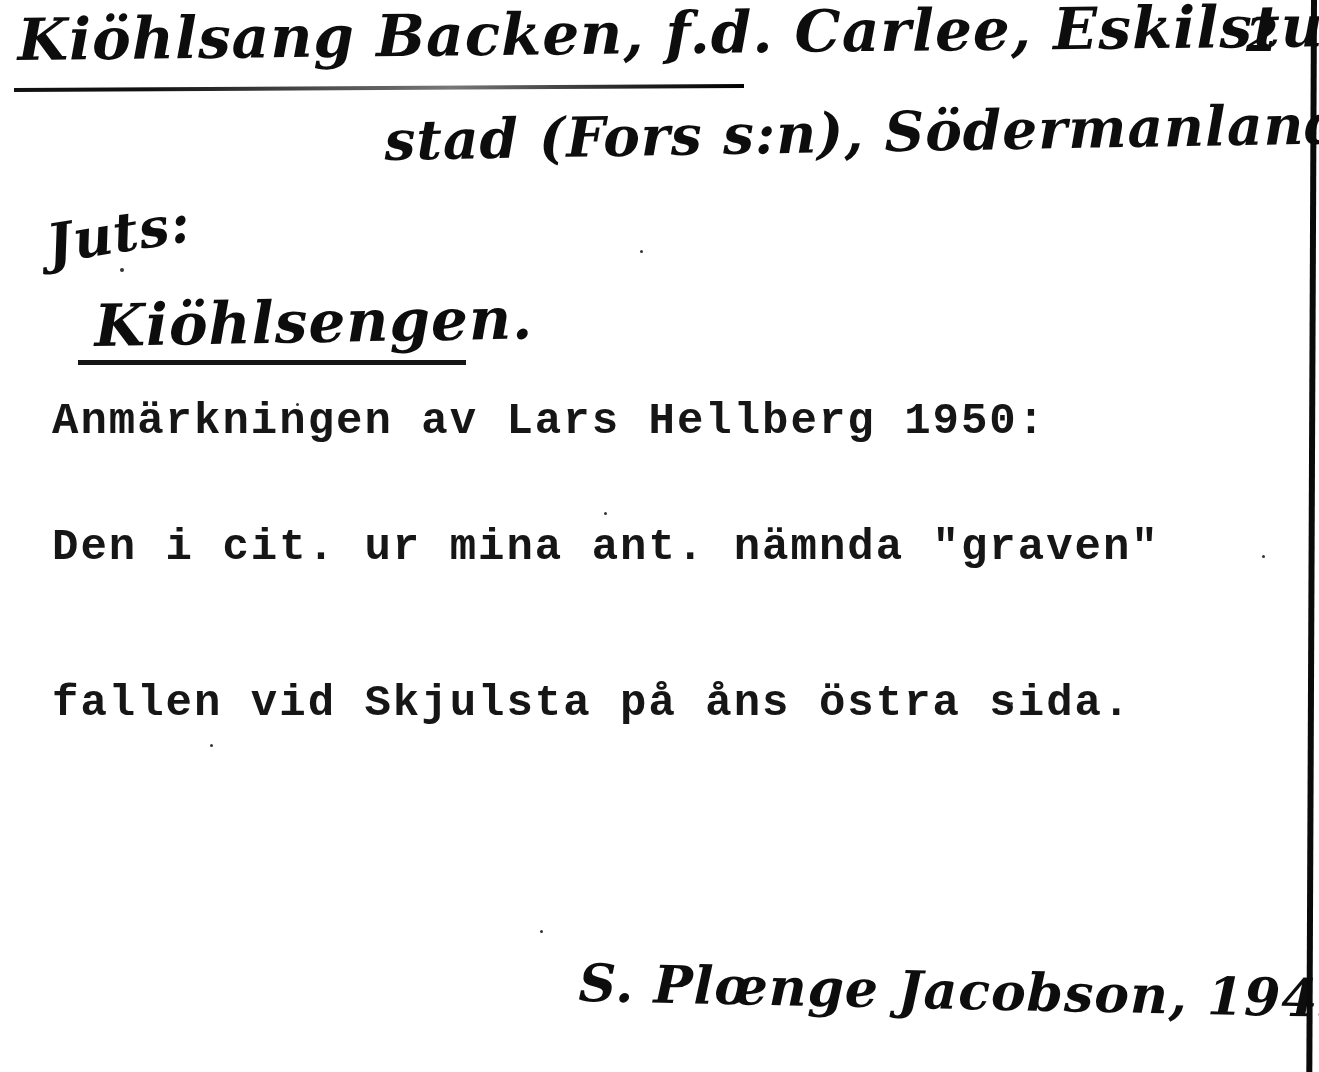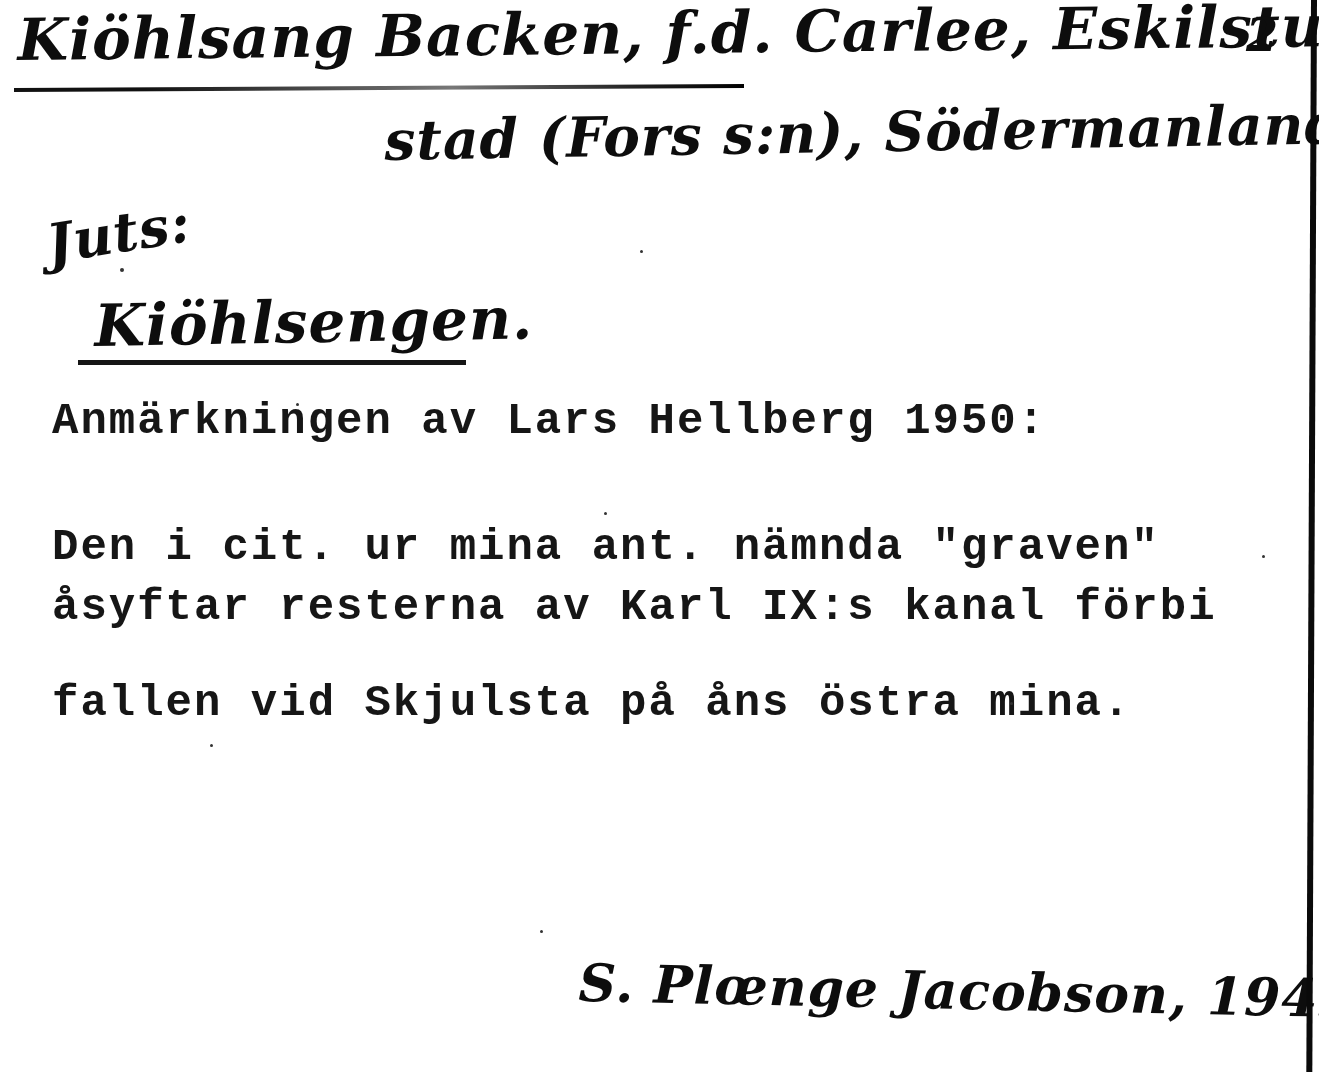--- a/index.html
+++ b/index.html
@@ -73,22 +73,21 @@
 
   <div class="hand" style="left: 385px; top: 108px; font-size: 55px; transform: rotate(-1deg);">stad (Fors s:n), Södermanlands län.</div>
 
   <div class="hand" style="left: 52px; top: 212px; font-size: 54px; transform: rotate(-9deg);">Juts:</div>
 
   <div class="hand" style="left: 95px; top: 292px; font-size: 58px; transform: rotate(-1deg);">Kiöhlsengen.</div>
   <div class="underline" style="left: 78px; top: 360px; width: 388px; height: 5px;"></div>
 
   <div class="type" style="top: 396px;">Anmärkningen av Lars Hellberg 1950:</div>
   <div class="type" style="top: 490px; margin-top: 32px;">Den i cit. ur mina ant. nämnda "graven"</div>
-  <div class="type" style="top: 582px;">åsyftar resterna av Karl IX:s kanal förbi</div>
-  <div class="type" style="top: 678px;">fallen vid Skjulsta på åns östra mina.</div>
+  <div class="type" style="top: 678px;">fallen vid Skjulsta på åns östra sida.</div>
 
   <div class="hand" style="left: 578px; top: 952px; font-size: 52px; transform: rotate(1.2deg);">S. Plœnge Jacobson, 1943.</div>
 
   <div class="edge-line"></div>
 
   <div class="speck" style="left: 120px; top: 268px; width: 4px; height: 4px;"></div>
   <div class="speck" style="left: 296px; top: 403px; width: 3px; height: 3px;"></div>
   <div class="speck" style="left: 604px; top: 512px; width: 3px; height: 3px;"></div>
   <div class="speck" style="left: 210px; top: 744px; width: 3px; height: 3px;"></div>
   <div class="speck" style="left: 1010px; top: 702px; width: 3px; height: 3px;"></div>

